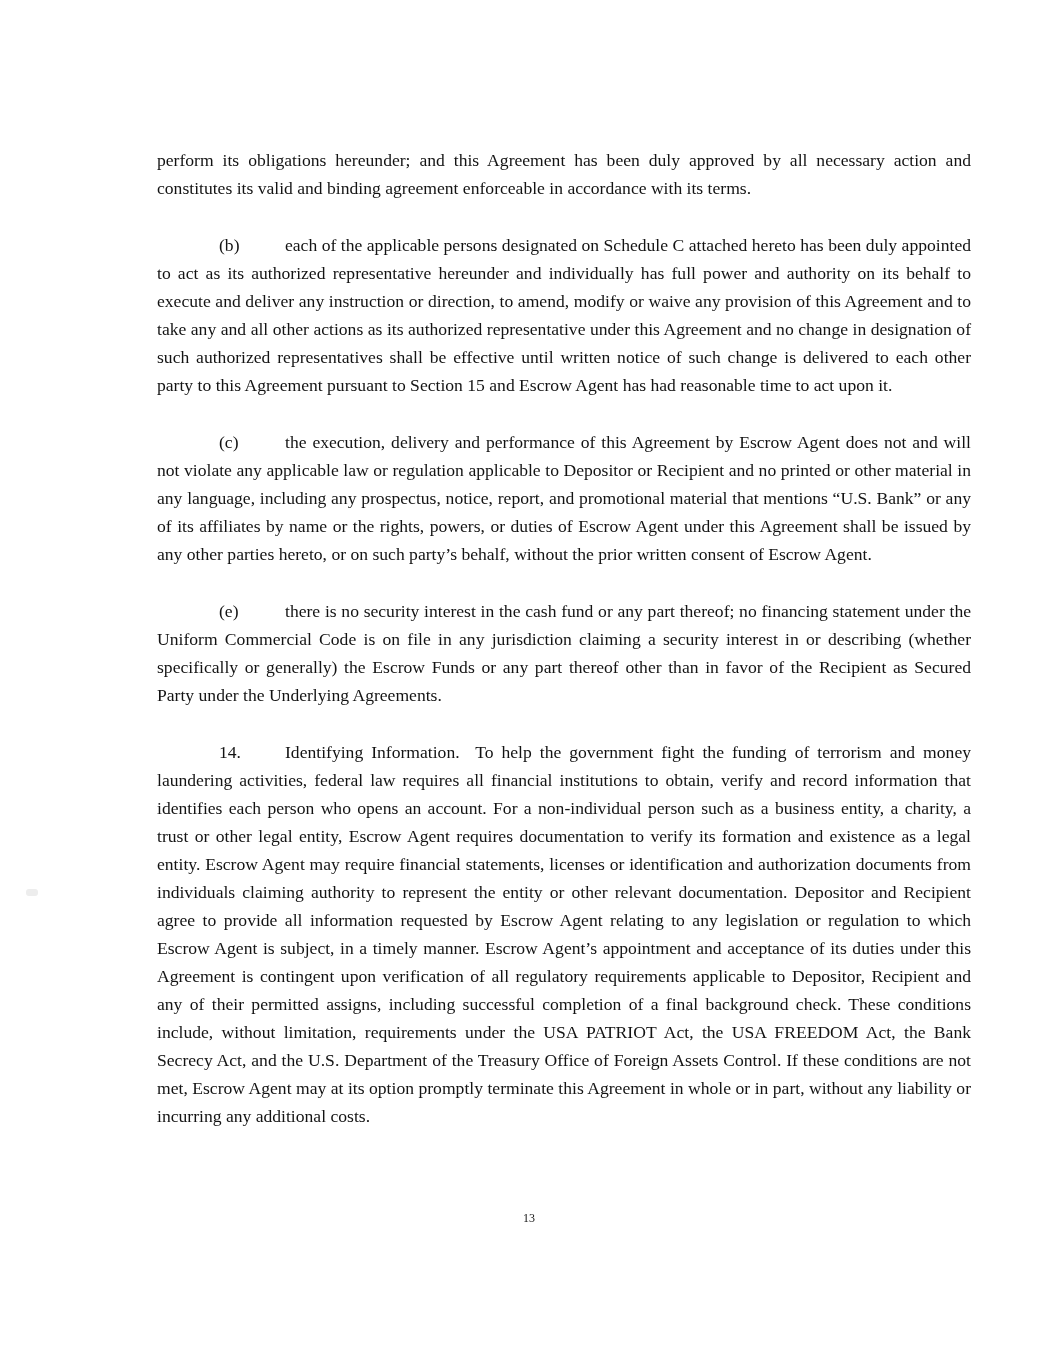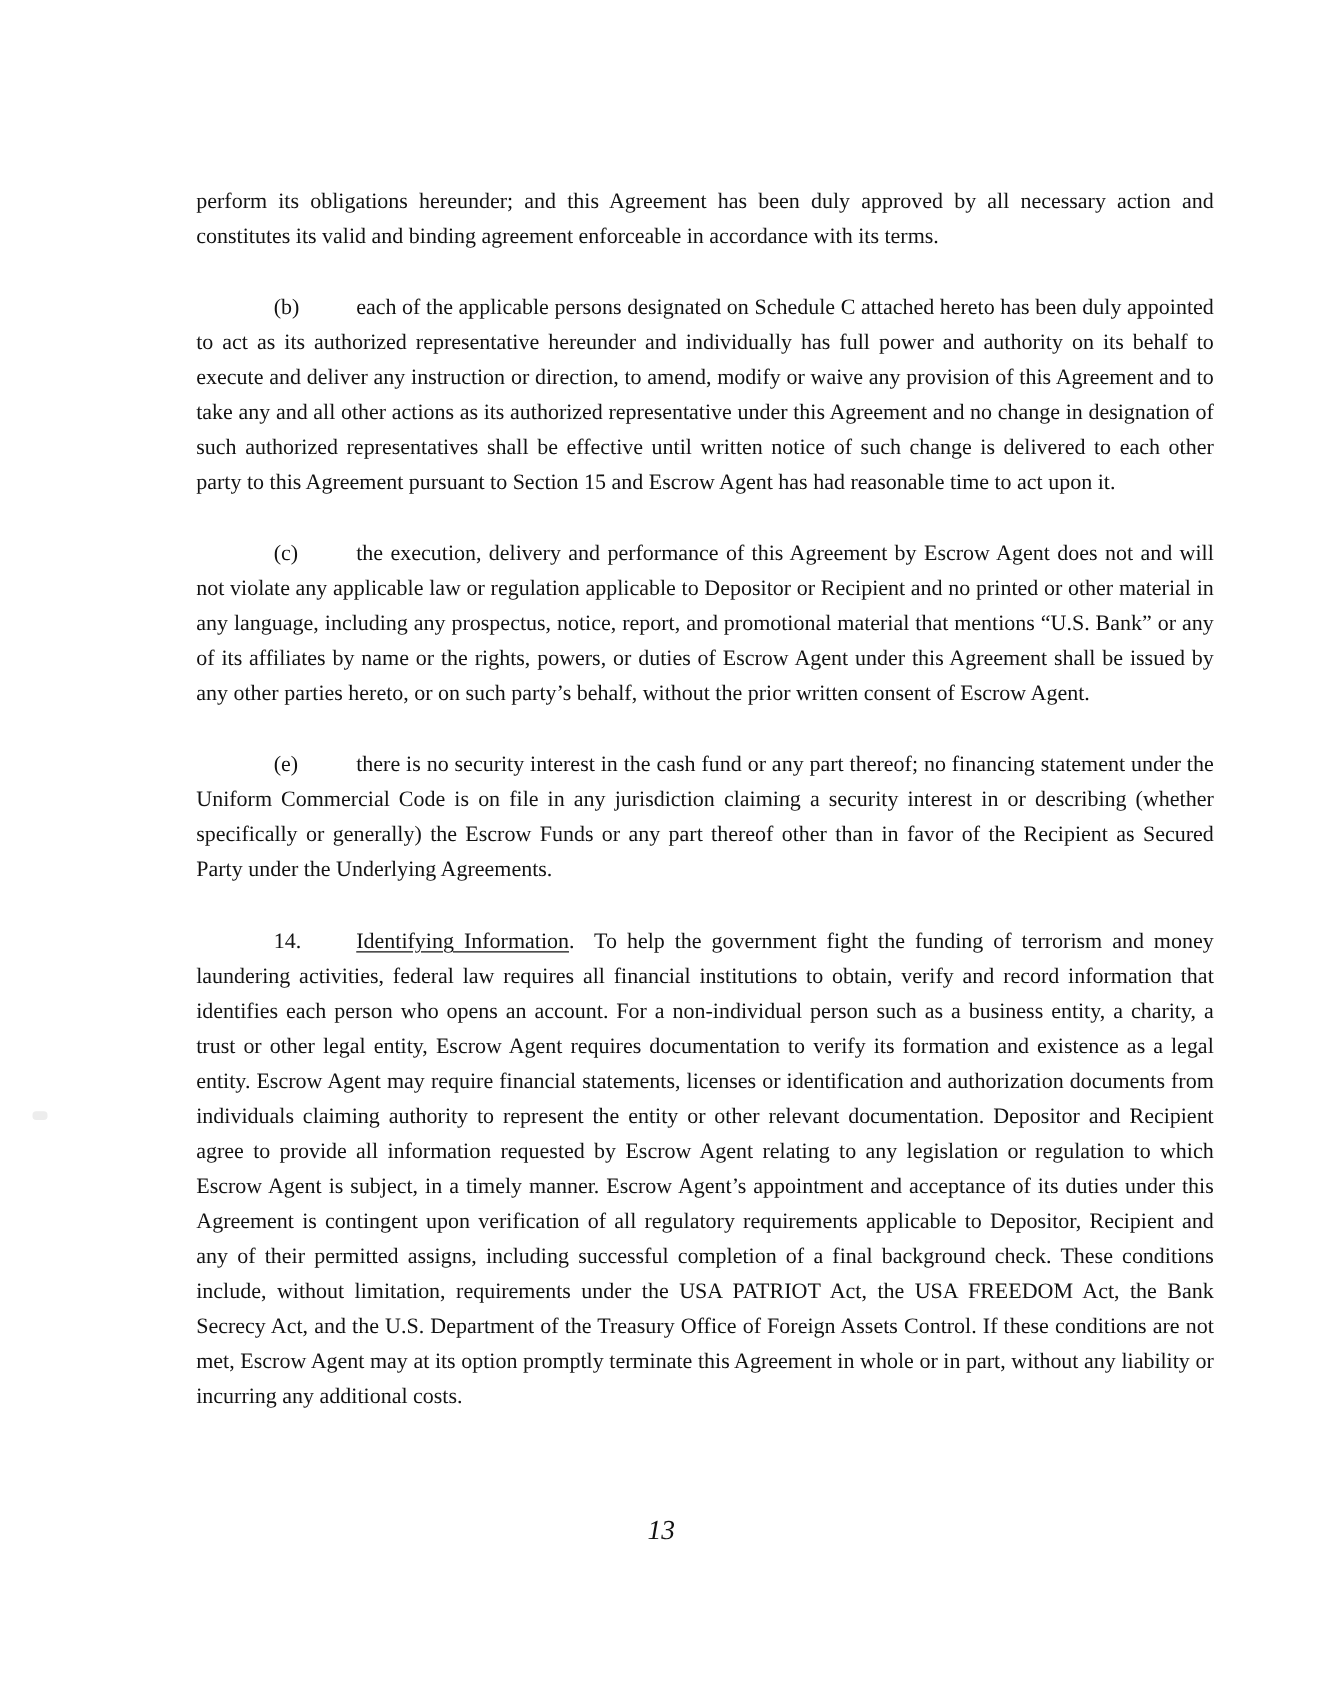--- a/index.html
+++ b/index.html
@@ -26,32 +26,30 @@
     line-height: 28px;
     text-align: justify;
   }
   p.indent { text-indent: 62px; }
   .label {
     display: inline-block;
     width: 66px;
     text-indent: 0;
   }
   .underline {
-    text-decoration: underline;
     text-underline-offset: 3px;
   }
   .page-number {
     position: absolute;
     top: 1211px;
     left: 122px;
     width: 814px;
     text-align: center;
-    font-size: 22px;
+    font-size: 12px;
     color: #131313;
-    font-style: italic;
   }
   .artifact {
     position: absolute;
     left: 26px;
     top: 889px;
     width: 12px;
     height: 7px;
     background: #ededed;
     border-radius: 3px;
   }

